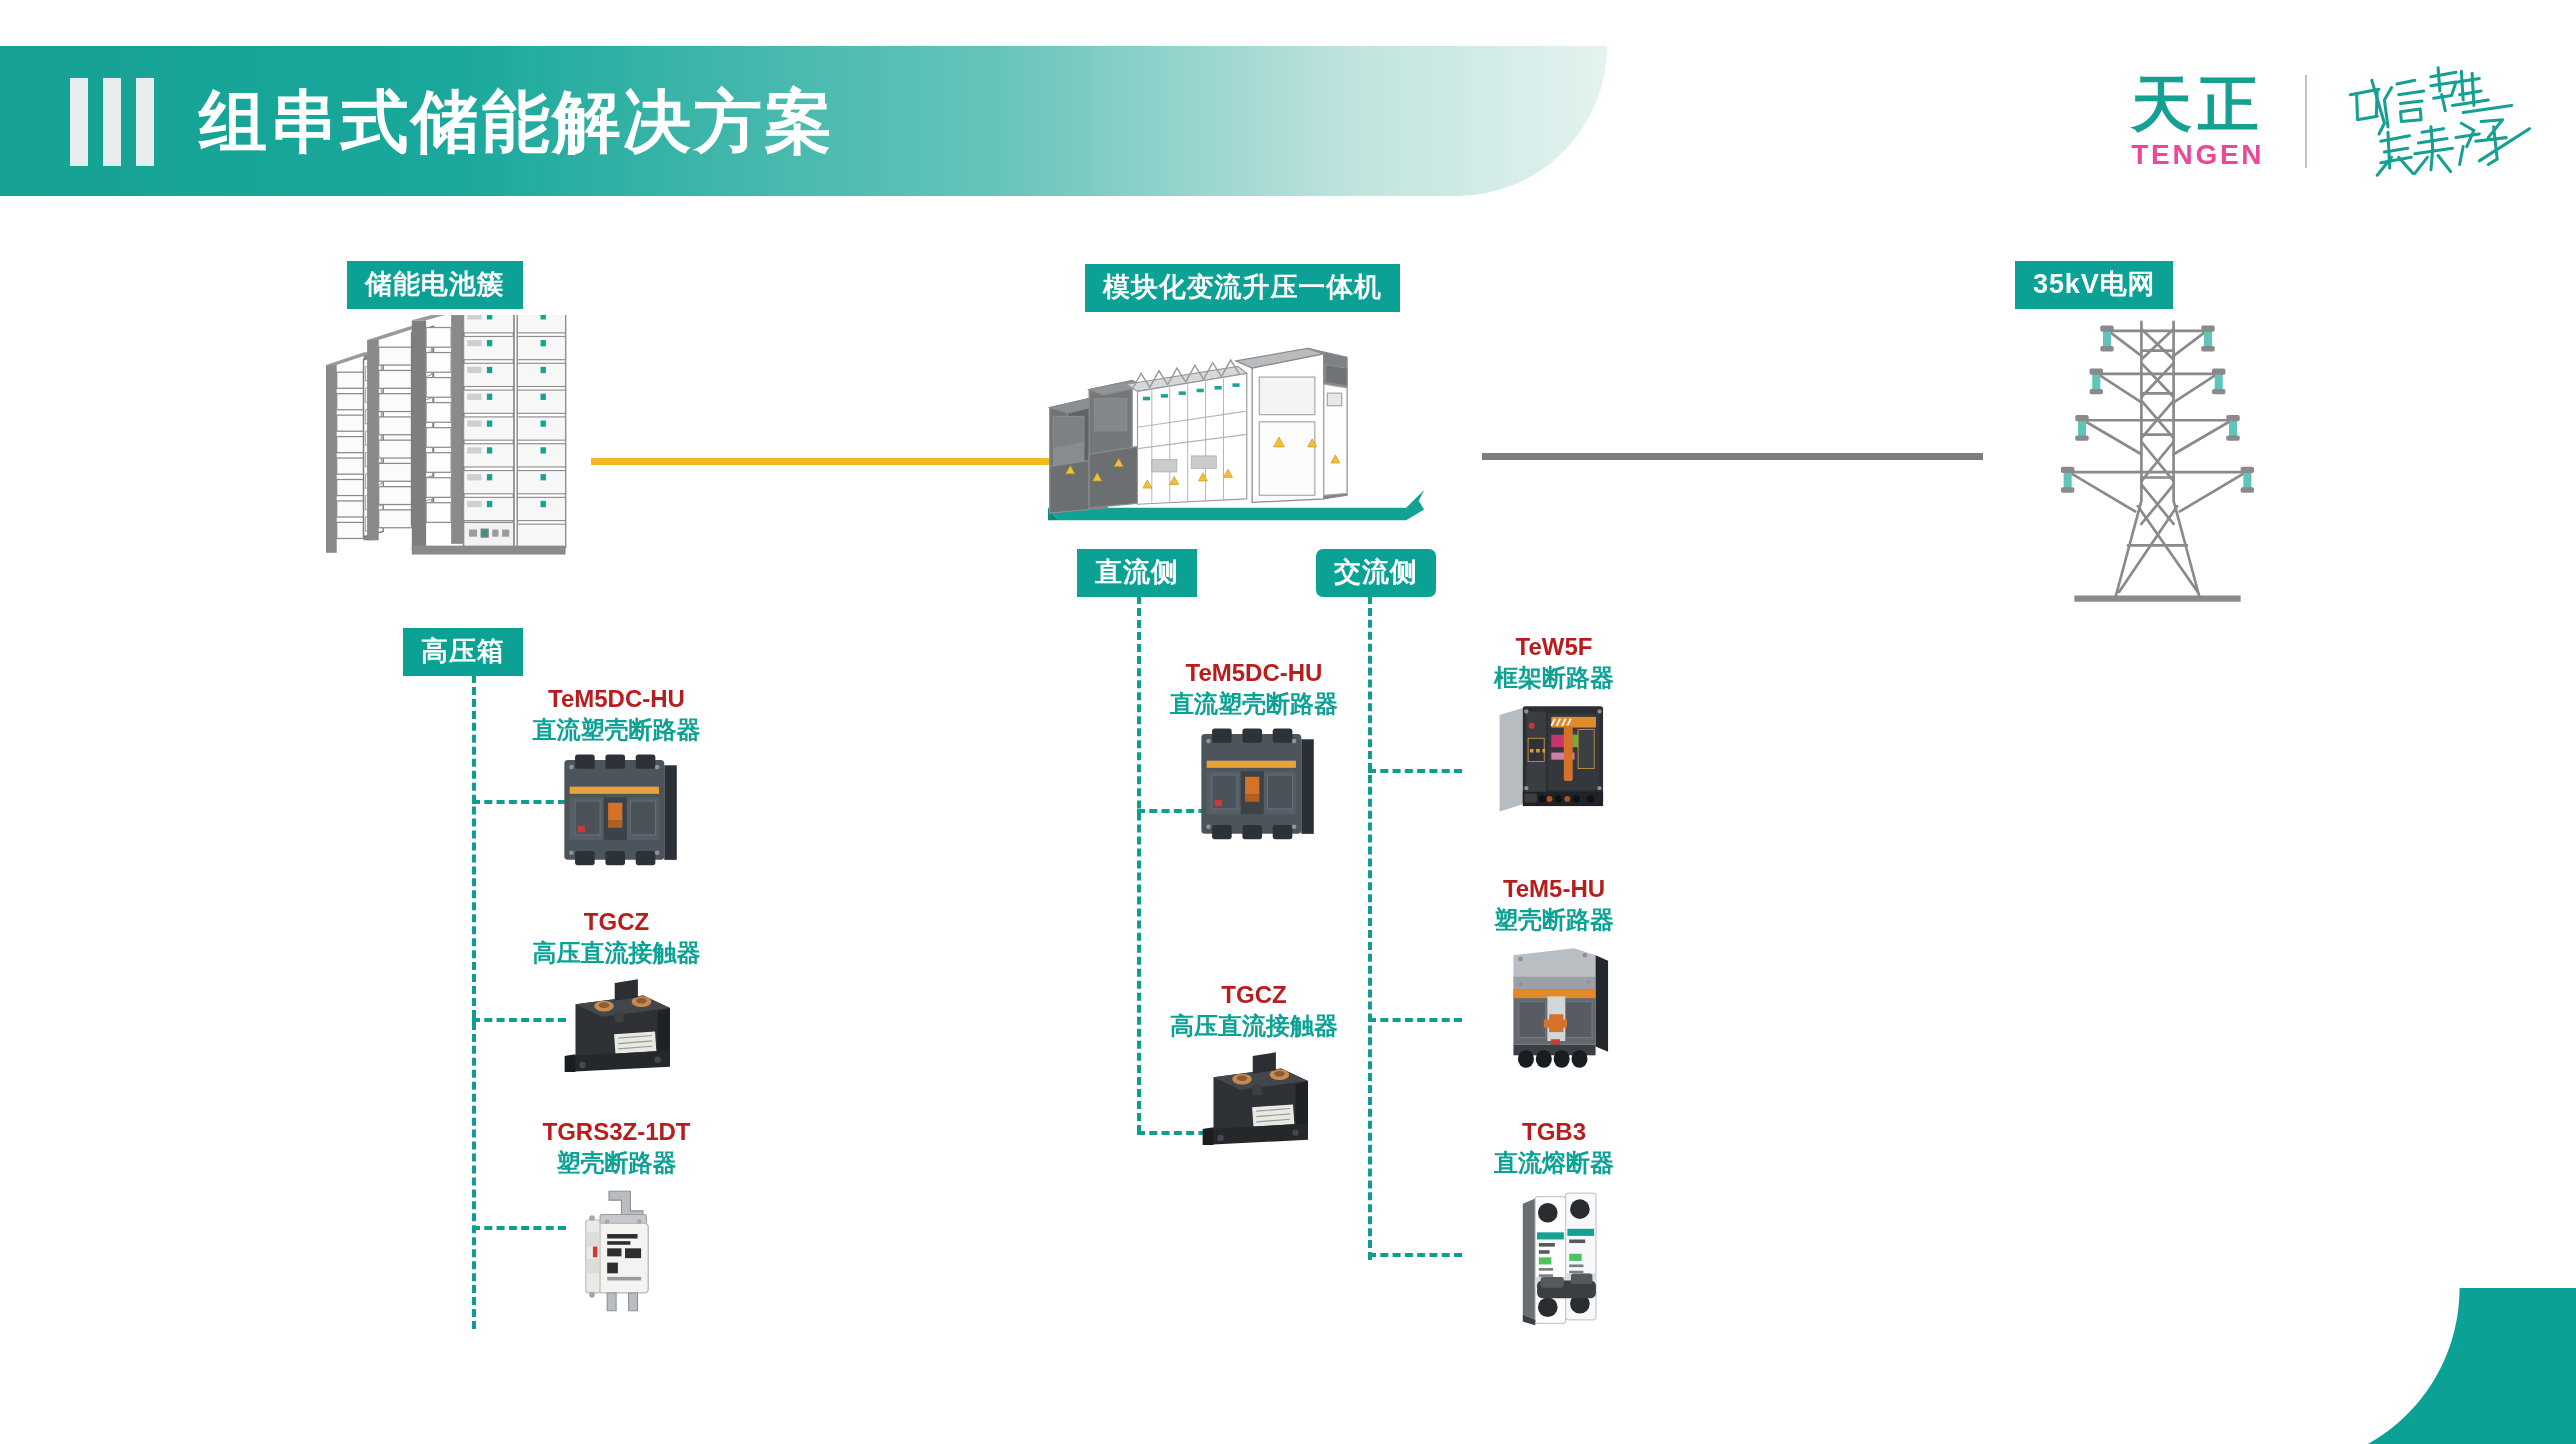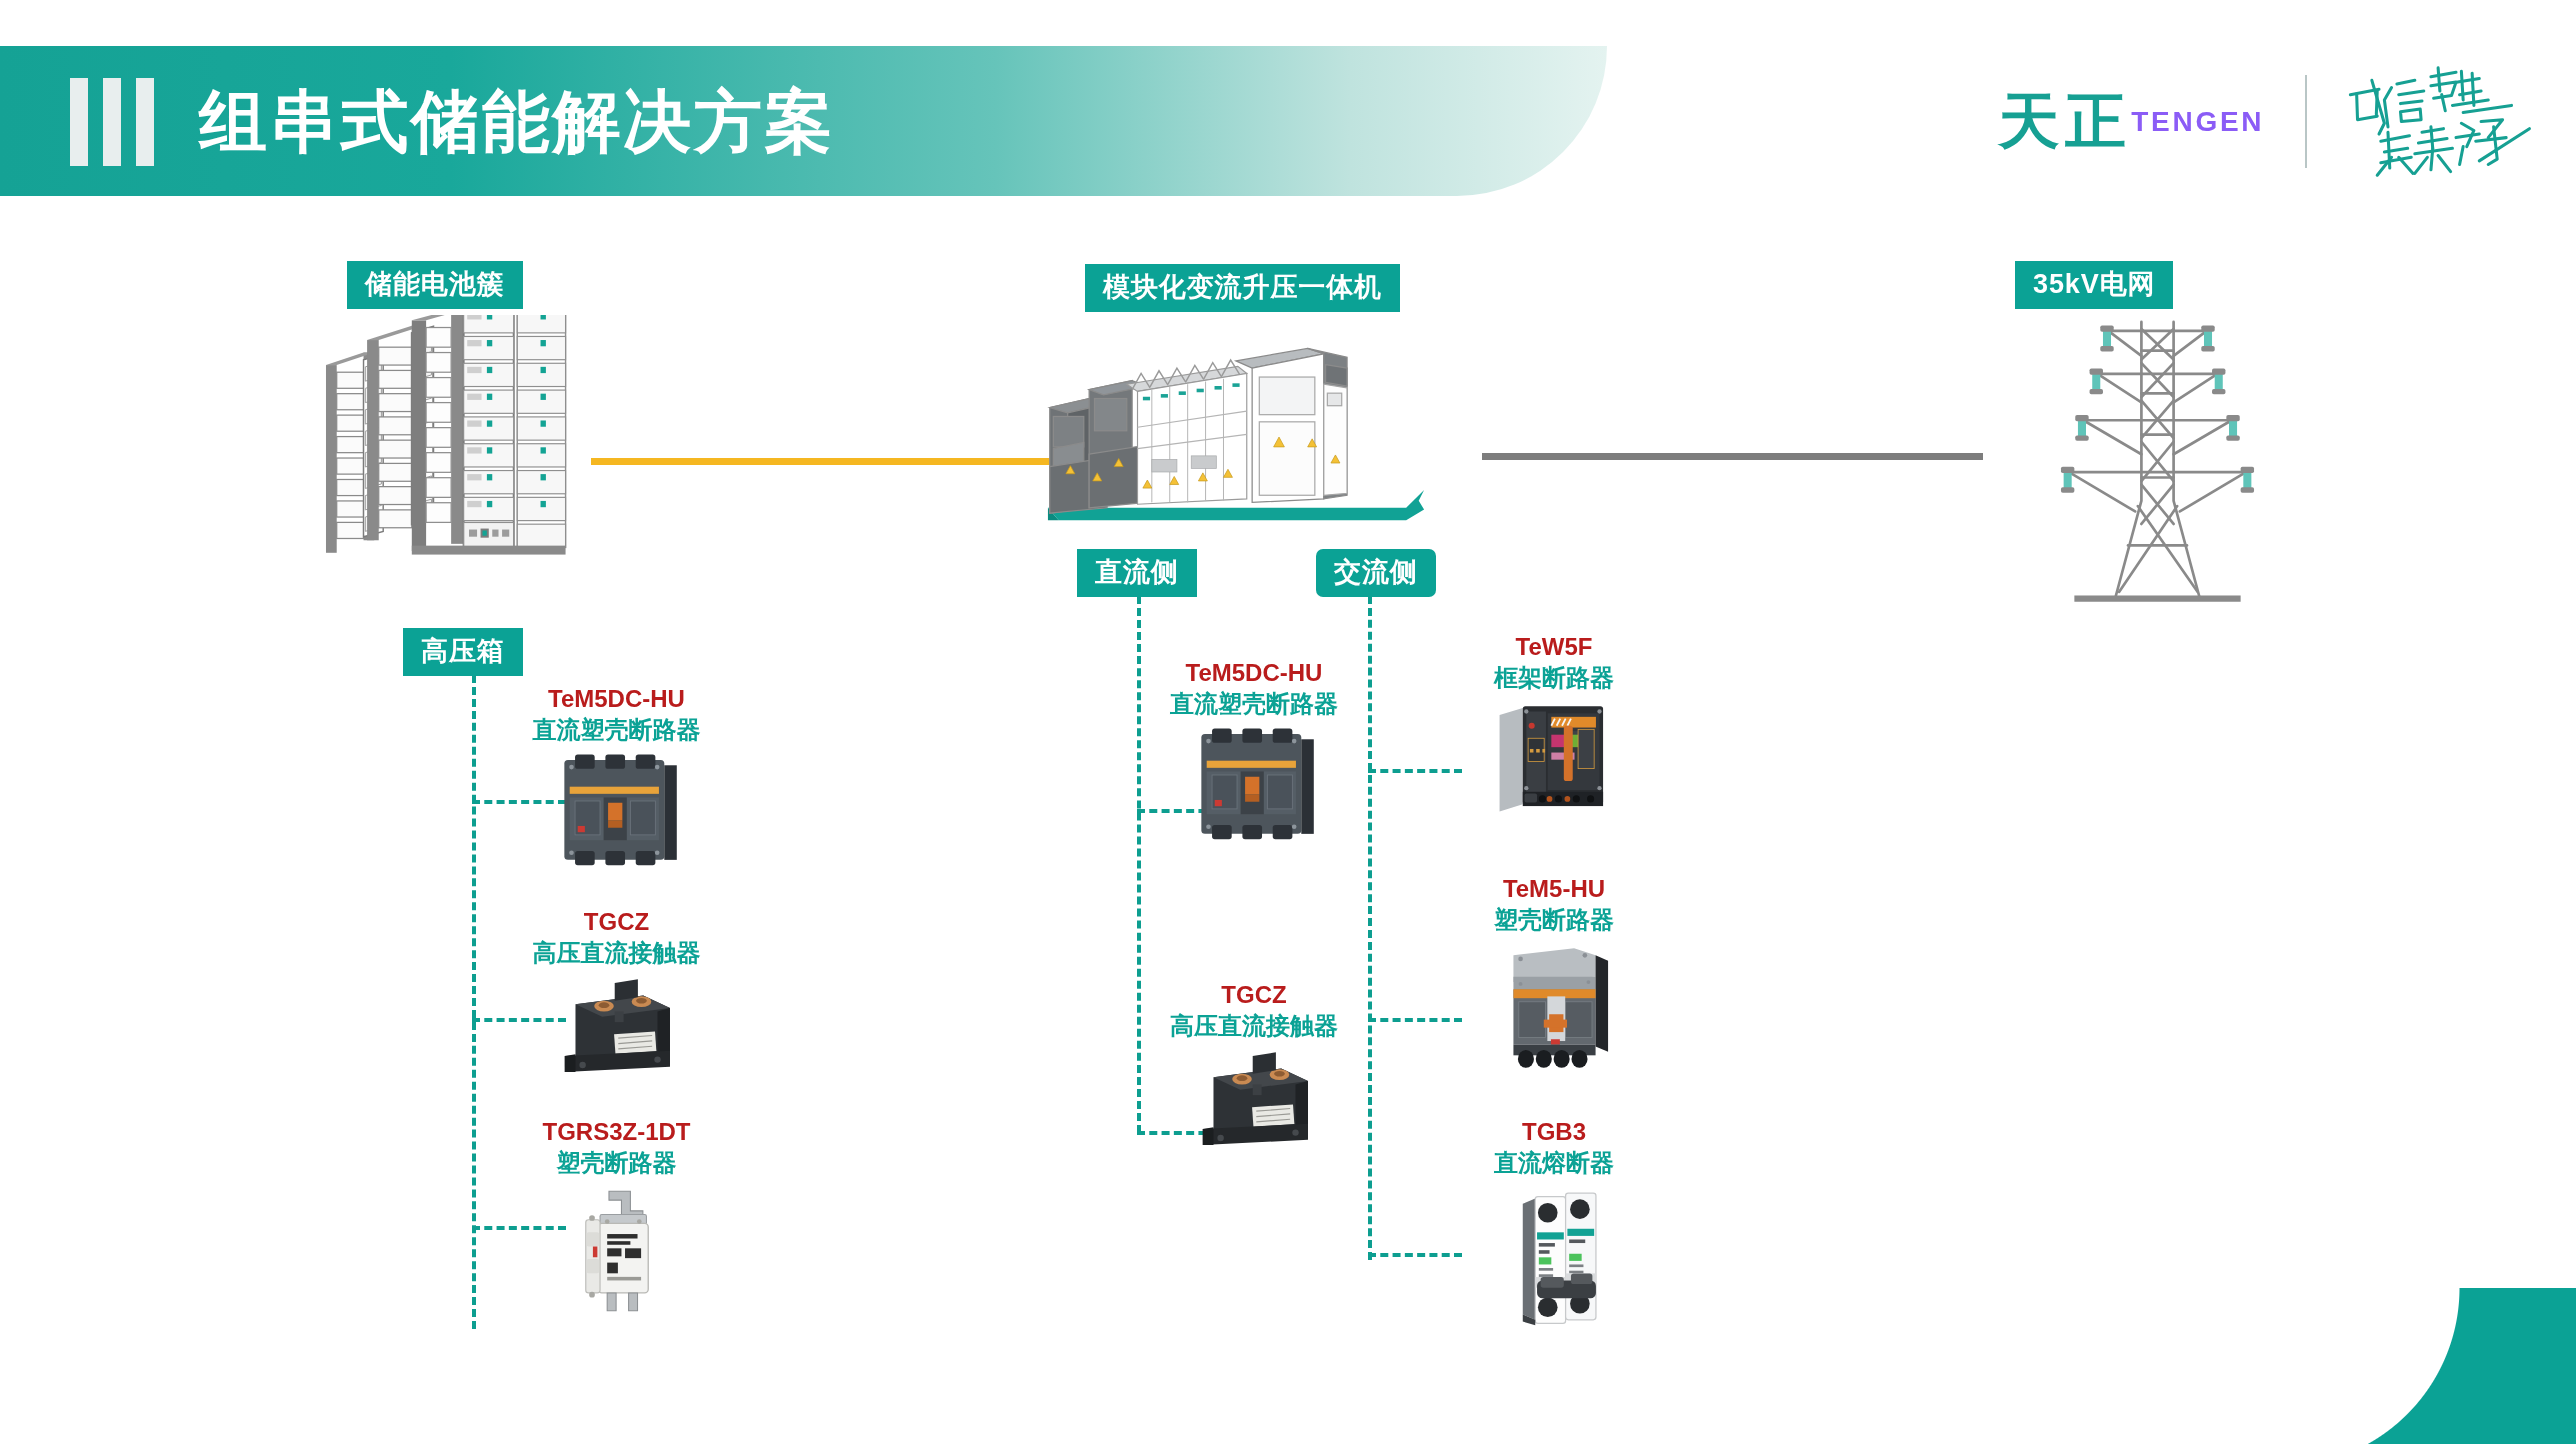--- a/index.html
+++ b/index.html
@@ -21,23 +21,23 @@
   .header-bars { position: absolute; left: 70px; top: 32px; display: flex; gap: 15px; }
   .header-bars i { display:block; width: 18px; height: 88px; background: #e8eeee; }
   .header-title {
     position: absolute; left: 199px; top: 27px;
     font-size: 68px; font-weight: 700; color: #ffffff;
     letter-spacing: 2.7px; line-height: 97px; white-space: nowrap;
   }
 
   
   .logo-wrap { position:absolute; right: 43px; top: 16px; height: 118px; display:flex; align-items:center; gap: 0px; z-index: 5; }
-  .logo-mark { display:flex; flex-direction:row; align-items:center; padding-right: 41px; }
+  .logo-mark { display:flex; flex-direction:column; align-items:center; padding-right: 41px; }
   .logo-cn { font-size: 61px; font-weight: 700; color:#16a093; letter-spacing: 5.4px; line-height: 66px; }
-  .logo-en { font-size: 28px; font-weight: 700; color:#8b5cf6; letter-spacing: 2.7px; line-height: 32px; margin-top: 1.8px;}
+  .logo-en { font-size: 28px; font-weight: 700; color:#ec4899; letter-spacing: 2.7px; line-height: 32px; margin-top: 1.8px;}
   .logo-divider { width: 1.8px; height: 93px; background: #b9c6c6; }
   .slogan { padding-left: 38px; }
   .slogan svg { display:block; }
 
   
   .bottom-bar {
     position:absolute; left:0; bottom:0; width: 2576px; height: 23px;
     background: linear-gradient(90deg, rgba(255,255,255,0) 0%, rgba(255,255,255,0) 13%, rgba(110,205,197,0.35) 30%, #6ec9c1 55%, #20a89c 82%, #0fa094 100%);
     z-index: 2;
   }

